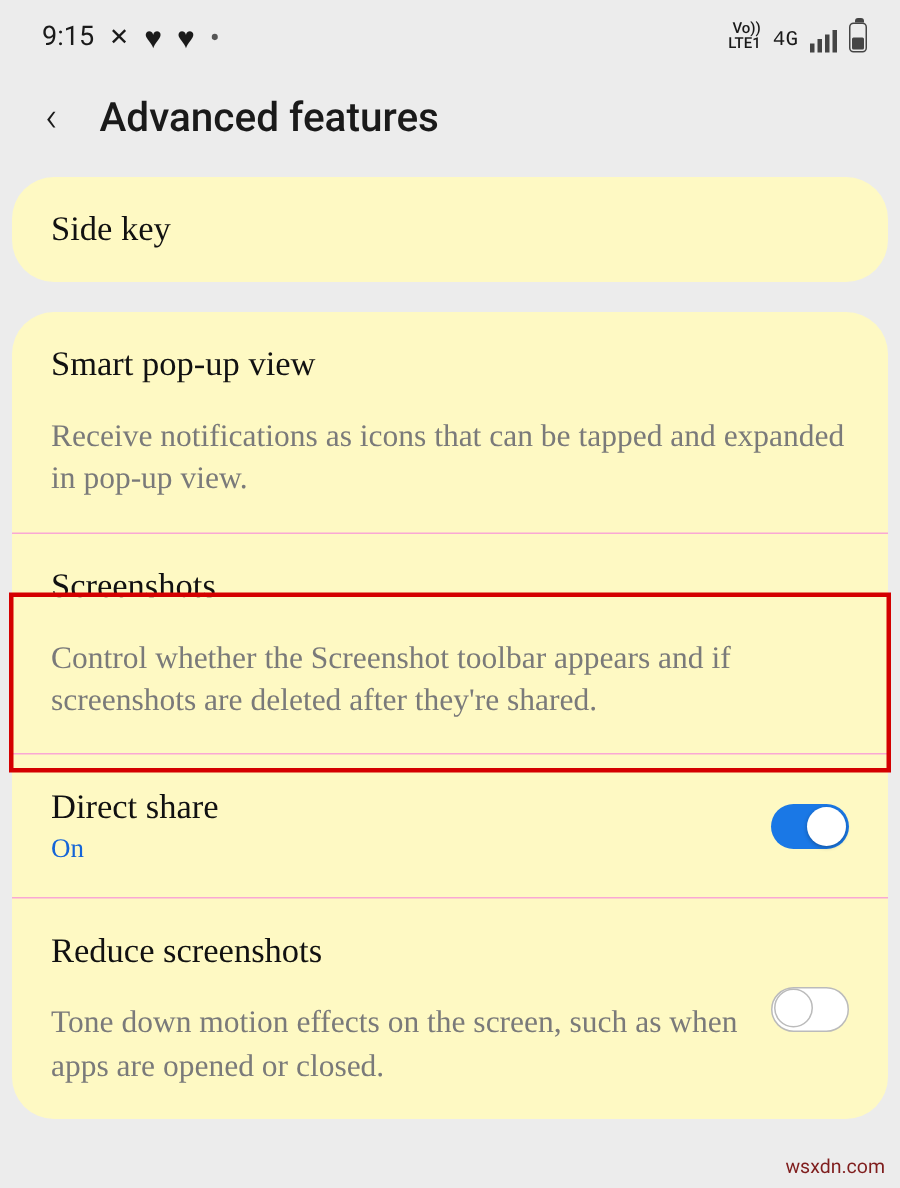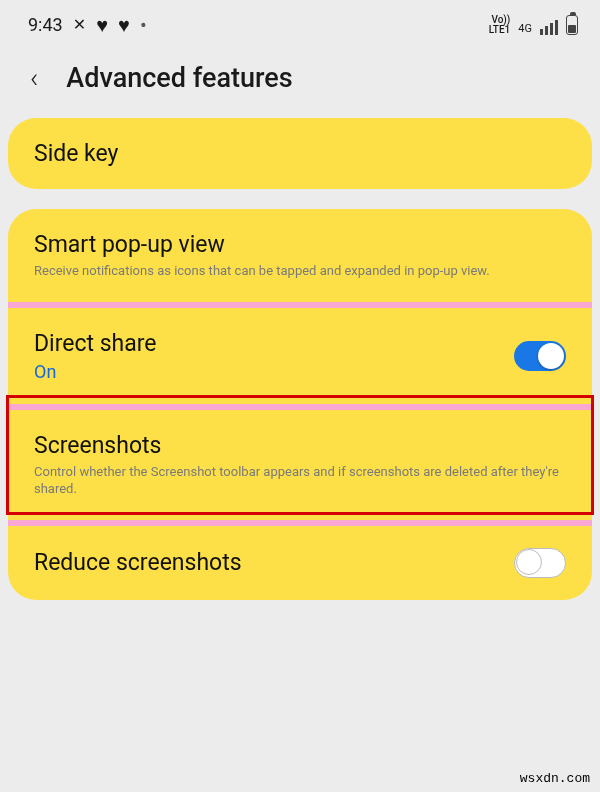--- a/index.html
+++ b/index.html
@@ -28,32 +28,32 @@
   .battery::before { content:""; position:absolute; top:-4px; left:3px; width:6px; height:3px; background:#444; border-radius:2px 2px 0 0; }
   .battery::after { content:""; position:absolute; bottom:1px; left:1px; right:1px; height:40%; background:#444; border-radius:1px; }
 
   
   .header { display: flex; align-items: center; gap: 18px; padding: 18px 24px 24px 30px; }
   .back { font-size: 28px; font-weight: 300; }
   .title { font-size: 27px; font-weight: 500; margin-left: 10px; }
 
   
   .card {
-    background: #fde047; border-radius: 28px; margin: 0 8px;
-    padding: 0; overflow: hidden;
+    background: #fef9c3; border-radius: 28px; margin: 0 8px;
+    padding: 0; overflow: hidden; font-family: Liberation Serif, serif;
   }
   .card + .card { margin-top: 20px; }
   .row {
     padding: 22px 26px;
-    border-bottom: 6px solid #f9a8d4;
+    border-bottom: 1px solid #f9a8d4;
     position: relative;
   }
   .row:last-child { border-bottom: none; }
   .row-title { font-size: 23px; font-weight: 400; color: #111; }
-  .row-desc { font-size: 13px; color: #7a7a7a; margin-top: 4px; line-height: 1.35; }
+  .row-desc { font-size: 21px; color: #7a7a7a; margin-top: 20px; line-height: 1.35; }
   .row-status-on { font-size: 18px; color: #1565d8; margin-top: 4px; }
   .row-flex { display: flex; align-items: center; justify-content: space-between; gap: 18px; }
   .row-flex .text { flex: 1; }
 
   
   .toggle { width: 52px; height: 30px; border-radius: 30px; position: relative; flex-shrink: 0; }
   .toggle .knob { position:absolute; width:26px; height:26px; background:#fff; border-radius:50%; top:2px; box-shadow: 0 1px 3px rgba(0,0,0,0.3); }
   .toggle.on { background:#1a78e6; }
   .toggle.on .knob { right:2px; }
   .toggle.off { background:#fff; border:1.5px solid #bbb; }
@@ -63,40 +63,40 @@
   .highlight {
     position: absolute;
     border: 3px solid #d40000;
     pointer-events: none;
     left: 6px; right: 6px;
     top: 395px; height: 120px;
   }
 
   .watermark {
     position: absolute; bottom: 6px; right: 10px;
-    font-size: 13px; color: #000000; font-family: Liberation Mono, monospace;
+    font-size: 13px; color: #7f1d1d;
   }
 </style>
 </head>
 <body>
 
 <div class="status-bar">
   <div class="status-left">
-    <span>9:43</span>
+    <span>9:15</span>
     <span style="font-size:16px;">✕</span>
     <span class="heart">♥</span>
     <span class="heart">♥</span>
     <span class="dot">•</span>
   </div>
   <div class="status-right">
     <div class="lte">
       <div>Vo))</div>
       <div>LTE1</div>
     </div>
-    <span style="font-size:11px;">4G</span>
+    <span style="font-size:14px;font-family:Liberation Mono, monospace;">4G</span>
     <span class="signal-bars">
       <span class="b1"></span>
         <span class="b2"></span>
         <span class="b3"></span>
         <span class="b4"></span>
     </span>
     <span class="battery"></span>
   </div>
 </div>
 
@@ -111,38 +111,39 @@
   </div>
 </div>
 
 <div class="card">
 
   <div class="row">
     <div class="row-title">Smart pop-up view</div>
     <div class="row-desc">Receive notifications as icons that can be tapped and expanded in pop-up view.</div>
   </div>
 
+  <div class="row">
+    <div class="row-title">Screenshots</div>
+    <div class="row-desc">Control whether the Screenshot toolbar appears and if screenshots are deleted after they're shared.</div>
+  </div>
+
   <div class="row row-flex">
     <div class="text">
       <div class="row-title">Direct share</div>
       <div class="row-status-on">On</div>
     </div>
     <div class="toggle on">
         <div class="knob"></div>
       </div>
   </div>
 
-  <div class="row">
-    <div class="row-title">Screenshots</div>
-    <div class="row-desc">Control whether the Screenshot toolbar appears and if screenshots are deleted after they're shared.</div>
-  </div>
-
   <div class="row row-flex">
     <div class="text">
       <div class="row-title">Reduce screenshots</div>
+      <div class="row-desc">Tone down motion effects on the screen, such as when apps are opened or closed.</div>
     </div>
     <div class="toggle off">
         <div class="knob"></div>
       </div>
   </div>
 
 </div>
 
 <div class="highlight"></div>
 

